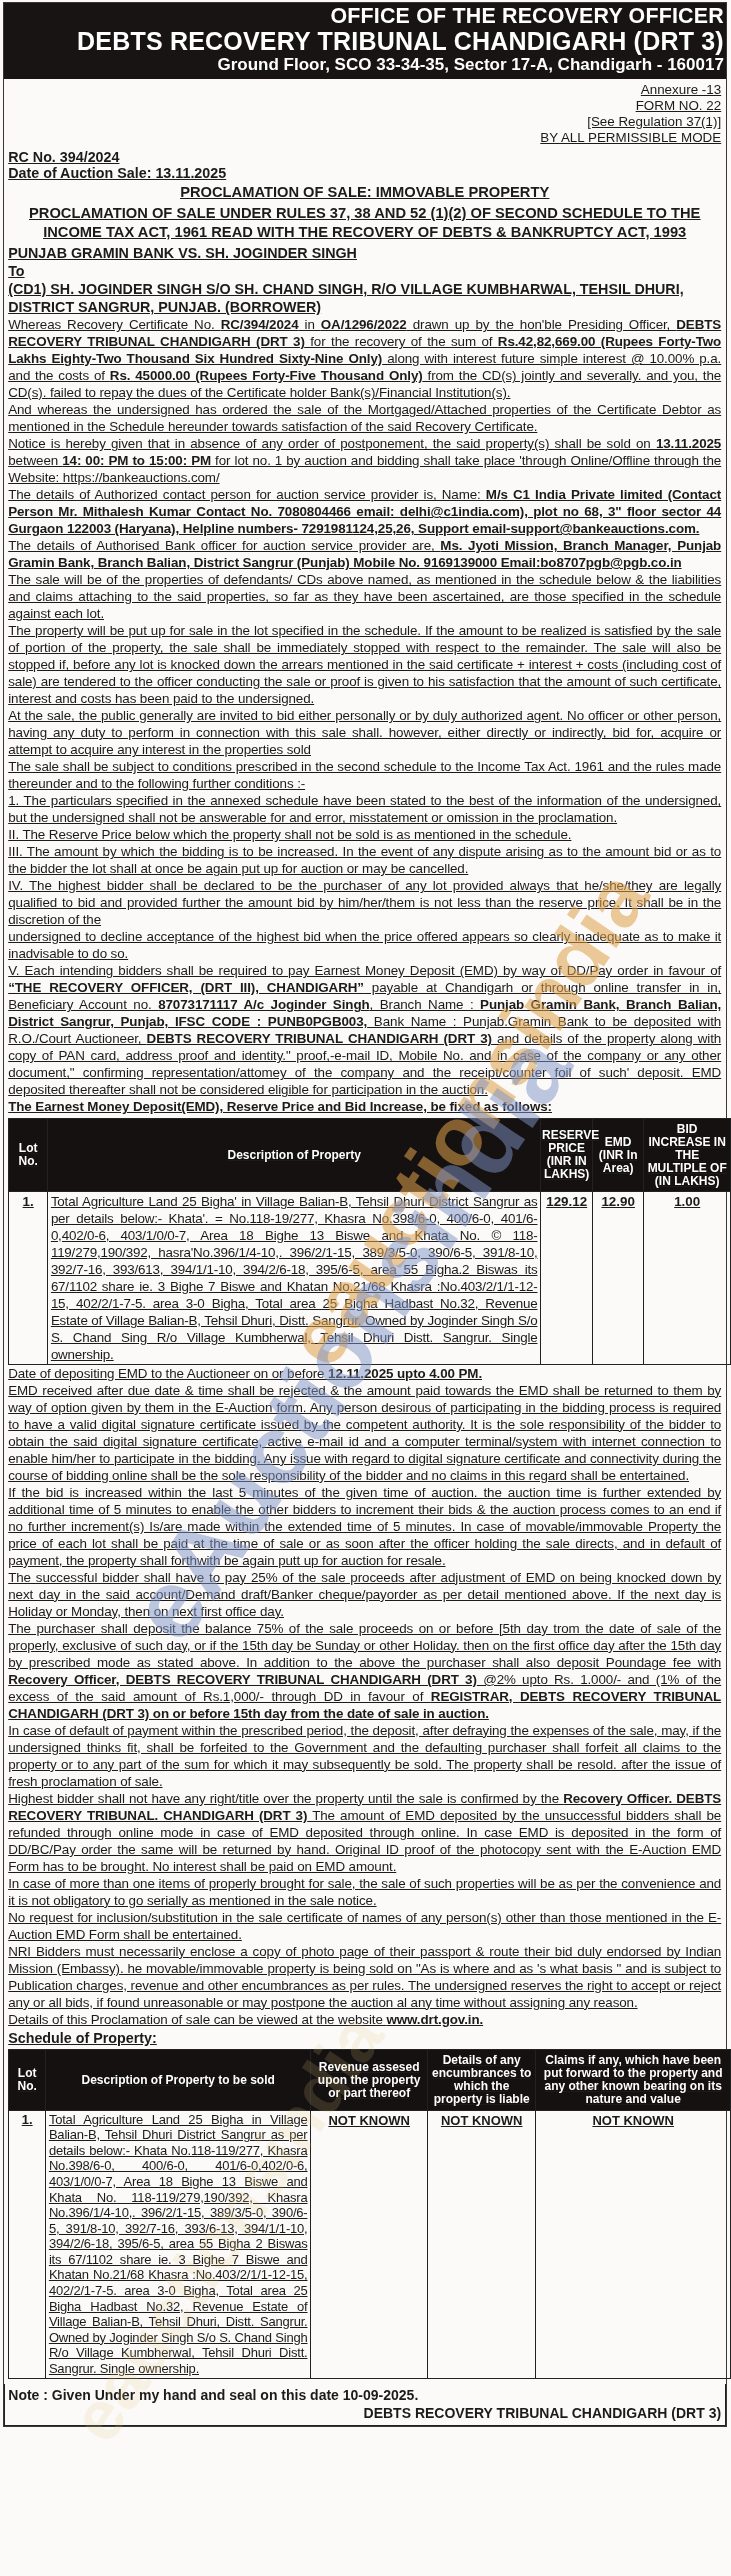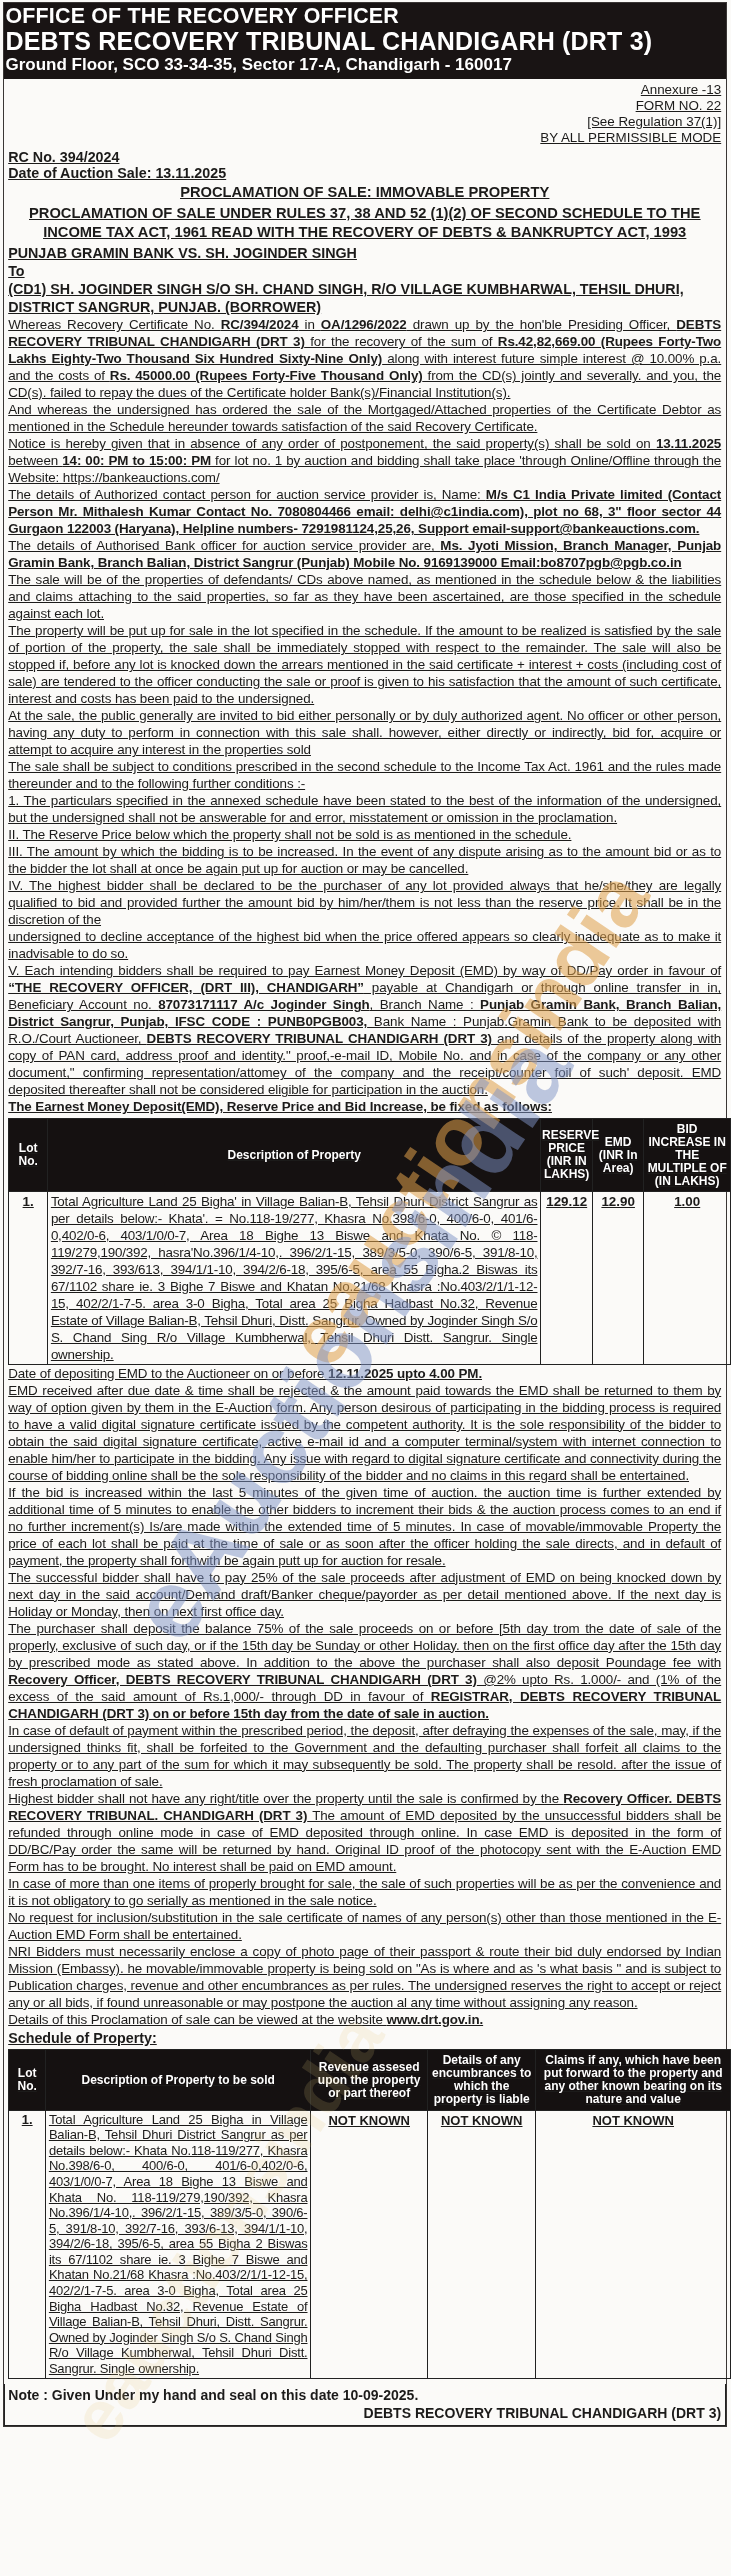--- a/index.html
+++ b/index.html
@@ -1,20 +1,20 @@
 <!DOCTYPE html>
 <html style="font-size:14.3px"><head>
 <meta charset="utf-8">
 <style>
   html,body{margin:0;padding:0;background:#e9e7e2;}
   .page{position:relative;width:731px;height:2576px;margin:0 auto;background:#fbfaf8;
         font-family:"Liberation Sans","DejaVu Sans",sans-serif;color:#1c1b1a;overflow:hidden;}
   .frame{position:absolute;left:2.7px;top:1.8px;width:722px;border:1.8px solid #3a3635;background:#fbfaf8;}
   
-  .masthead{background:#191414;color:#fff;text-align:left;padding:3.6px 1.8px 5.4px;}
+  .masthead{background:#191414;color:#fff;text-align:right;padding:3.6px 1.8px 5.4px;}
   .masthead .l1{font-size:21.4px;font-weight:bold;letter-spacing:0.2px;line-height:1.02;}
   .masthead .l2{font-size:25px;font-weight:bold;letter-spacing:0.2px;line-height:1.05;}
   .masthead .l3{font-size:17px;font-weight:bold;margin-top:1.8px;line-height:1.0;}
   .inner{padding:1.8px 4.5px 5.4px;text-decoration:underline;}
   .annex{ text-align:right;font-size:13.4px;line-height:16px;margin-top:1.8px;}
   .rcrow{display:flex;justify-content:space-between;font-weight:bold;font-size:14.3px;margin-top:2.7px;flex-direction:column;}
   .title{ text-align:center;font-weight:bold;font-size:14.7px;line-height:19px;text-decoration:underline;margin-top:1.8px;}
   .parties{font-weight:bold;font-size:14.3px;line-height:18px;margin-top:2.7px;}
   
   .paras p{margin:0;text-align:justify;font-size:13.4px;line-height:17px;letter-spacing:-0.1px;}

